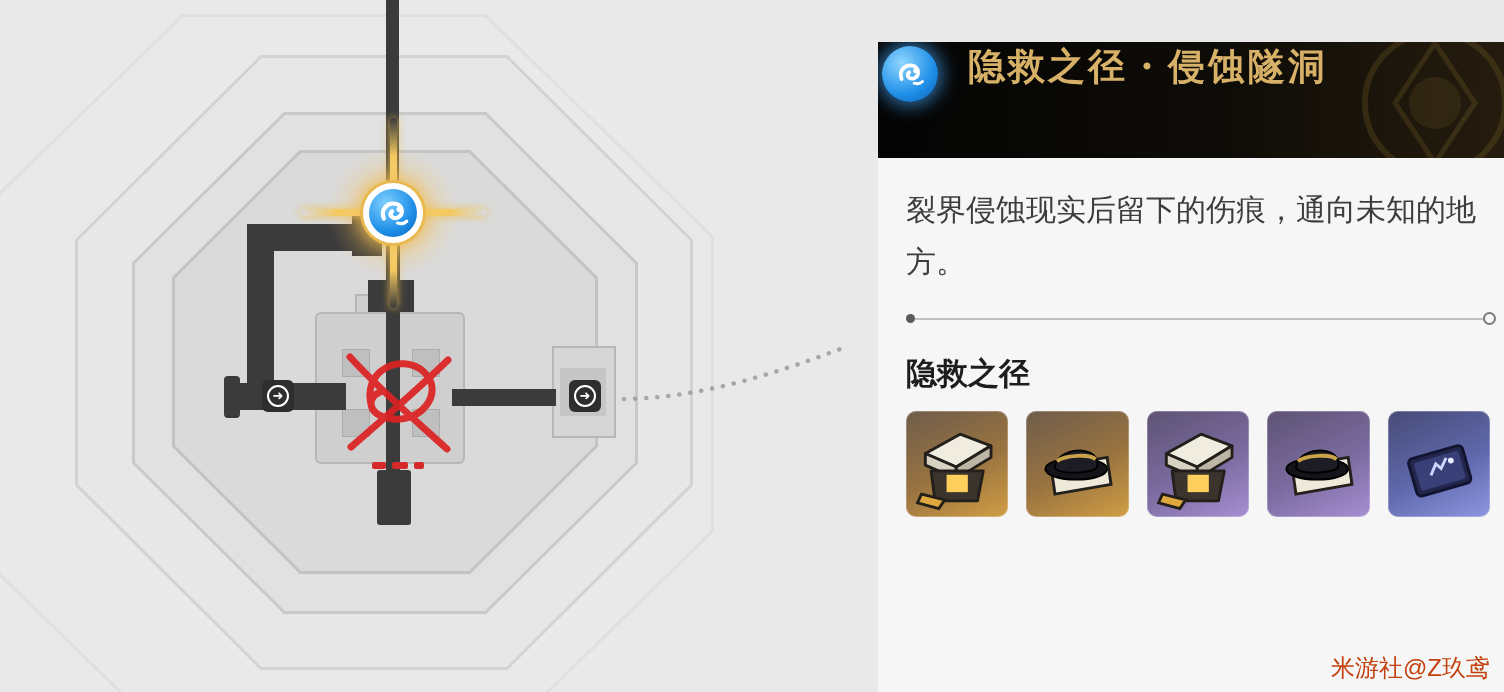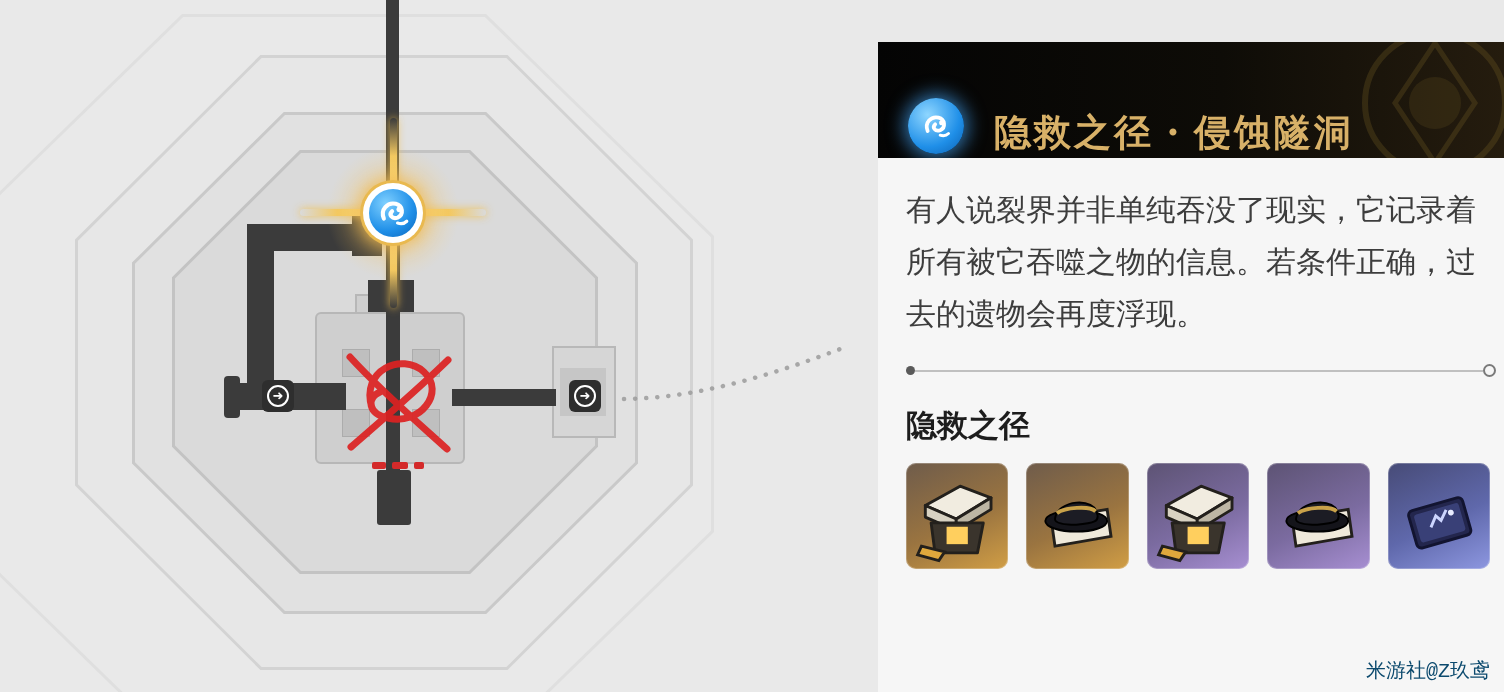--- a/index.html
+++ b/index.html
@@ -54,42 +54,42 @@
             background:linear-gradient(180deg, rgba(240,192,78,0), #f3c860 20%, #ffe18a 50%, #f3c860 80%, rgba(240,192,78,0)); }
   .ray-d  { left:360px; top:211px; width:66px; height:4px; opacity:.7; }
   .rd1 { transform:rotate(45deg); } .rd2 { transform:rotate(-45deg); }
   .marker-ring { position:absolute; left:363px; top:183px; width:60px; height:60px; border-radius:50%; background:#fff; z-index:7;
                  box-shadow:0 0 0 3px #e9b94f, 0 0 18px 5px rgba(240,185,80,.85); }
   .marker-core { position:absolute; left:369px; top:189px; width:48px; height:48px; border-radius:50%; z-index:8;
                  background:radial-gradient(circle at 35% 30%, #7fd0ff, #1f8fe8 60%, #0c64b8); display:flex; align-items:center; justify-content:center; }
 
   
   .panel { position:absolute; left:878px; top:42px; width:626px; height:650px; background:#f6f6f6; z-index:10; }
-  .panel-header { position:relative; height:116px; display:flex; align-items:flex-end; padding-left:26px; overflow:hidden;
+  .panel-header { position:relative; height:116px; display:flex; align-items:flex-start; overflow:hidden;
                   background:linear-gradient(90deg,#040404,#0e0c07 55%,#251c0e); }
   .badge { position:relative; width:64px; height:64px; display:flex; align-items:center; justify-content:center; }
   .badge-core { width:56px; height:56px; border-radius:50%; display:flex; align-items:center; justify-content:center;
                 background:radial-gradient(circle at 35% 30%, #8ed6ff, #1f8fe8 60%, #0b5fb0);
                 box-shadow:0 0 18px 4px rgba(70,170,255,.65); }
   .panel-title { margin-left:26px; font-size:37px; font-weight:bold; color:#d8b168; letter-spacing:3px; white-space:nowrap; }
   .emblem { position:absolute; right:-16px; top:-24px; opacity:.28; }
 
   .panel-body { padding:26px 14px 0 28px; }
   .desc { font-size:30px; color:#3d3d3d; line-height:52px; }
   .divider { display:flex; align-items:center; margin:24px 0 0 0; }
   .divider .ldot { width:9px; height:9px; background:#5a5a5a; border-radius:50%; flex:0 0 auto; }
   .divider .line { flex:1; height:2px; background:#c0c0c0; }
   .divider .rdot { width:13px; height:13px; border:2px solid #7a7a7a; border-radius:50%; background:#f6f6f6; flex:0 0 auto; margin-right:-6px; }
   .rewards-heading { margin-top:28px; font-size:31px; font-weight:bold; color:#1d1d1d; }
   .rewards-row { display:flex; gap:18px; margin-top:16px; }
   .reward-item { width:106px; height:106px; border-radius:10px; overflow:hidden; position:relative;
                  box-shadow:inset 0 0 0 1px rgba(255,255,255,.25); cursor:pointer; }
   .reward-item svg { position:absolute; inset:0; }
 
-  .watermark { position:absolute; right:14px; bottom:8px; font-size:20px; color:#0c4a6e; z-index:11;font-family:Liberation Mono, monospace; }
+  .watermark { position:absolute; right:14px; bottom:8px; font-size:24px; color:#c2410c; z-index:11; }
 </style>
 </head>
 <body>
 
 <div class="screen">
 
   <div class="map">
     <div class="oct oct0a"></div>
     <div class="oct oct0b"></div>
     <div class="oct oct1a"></div>
@@ -172,21 +172,21 @@
       </div>
       <div class="panel-title">隐救之径・侵蚀隧洞</div>
       <svg class="emblem" width="170" height="170" viewBox="0 0 170 170">
         <circle cx="85" cy="85" r="70" fill="none" stroke="#7a6426" stroke-width="6"></circle>
         <path d="M85 25 L125 85 L85 145 L45 85 Z" fill="none" stroke="#7a6426" stroke-width="5"></path>
         <circle cx="85" cy="85" r="26" fill="#5d4c1e"></circle>
       </svg>
     </div>
 
     <div class="panel-body">
-      <p class="desc">有人说裂界并非单纯吞没了现实，它记录着所有被它吞噬之物的信息。若条件正确，过去的遗物会再度浮现。</p>
+      <p class="desc">裂界侵蚀现实后留下的伤痕，通向未知的地方。</p>
 
       <div class="divider">
         <span class="ldot"></span>
         <span class="line"></span>
         <span class="rdot"></span>
       </div>
 
       <div class="rewards-heading">隐救之径</div>
 
       <div class="rewards-row">

